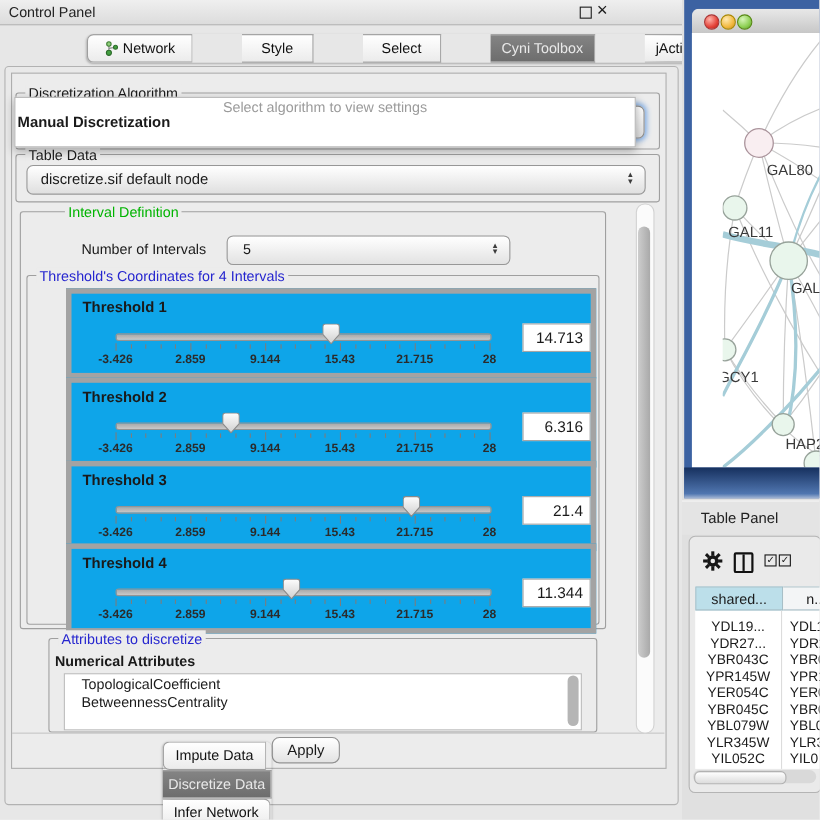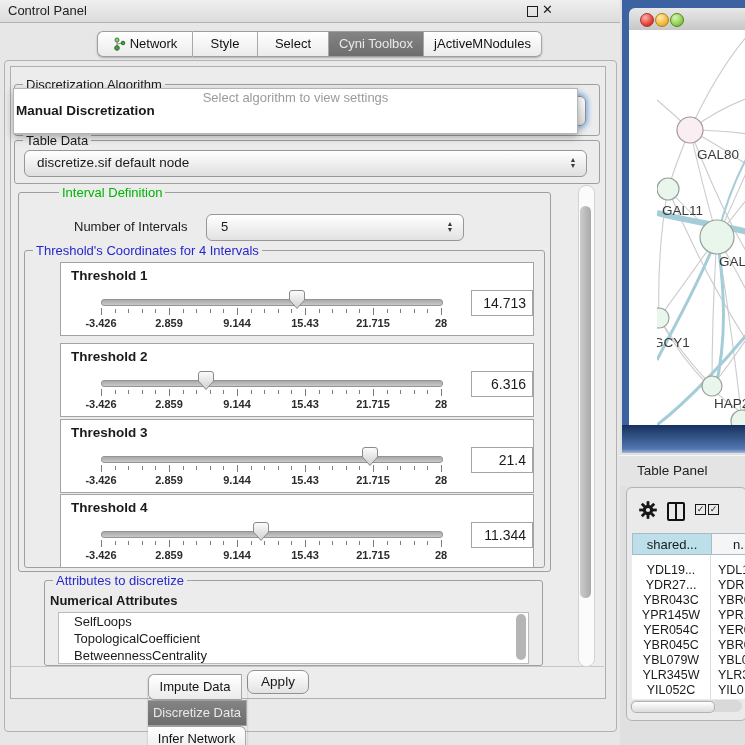--- a/index.html
+++ b/index.html
@@ -12,21 +12,21 @@
   #cp-title{left:8px;top:3px;font-size:13px;color:#222;}
   #float-icon{left:527px;top:6px;width:9px;height:9px;border:1.5px solid #1c1c1c;background:transparent;}
   #close-icon{left:542px;top:2px;font-size:13px;font-weight:bold;color:#1c1c1c;}
   .tabbar{display:flex;box-shadow:0 1px 2px rgba(0,0,0,.25);border-radius:6px;}
   .seg{height:24px;line-height:24px;text-align:center;background:linear-gradient(#ffffff,#ebebeb);
        border-top:1px solid #9e9e9e;border-bottom:1px solid #9e9e9e;border-right:1px solid #a8a8a8;
        font-size:13px;color:#111;white-space:nowrap;overflow:hidden;display:flex;align-items:center;justify-content:center;gap:4px;}
   .seg:first-child{border-left:1px solid #9e9e9e;border-radius:6px 0 0 6px;}
   .seg:last-child{border-radius:0 6px 6px 0;}
   .seg.active{background:linear-gradient(#848484,#6d6d6d);color:#e9e9e9;}
-  #top-tabs{left:97px;top:31px;}
+  #top-tabs{left:79px;top:31px;gap:45px;}
   #bottom-tabs{left:148px;top:674px;flex-direction:column;}
   #outer-panel{left:4px;top:60px;width:611px;height:670px;border:1px solid #b2b2b2;border-radius:4px;background:#e9e9e9;}
   #inner-panel{left:10px;top:66px;width:594px;height:631px;border:1px solid #aeaeae;background:#ececec;}
   .groupbox{border:1px solid #9f9f9f;border-radius:3px;}
   .grouplabel{position:absolute;top:-8px;left:8px;background:#ececec;padding:0 3px;font-size:13px;}
   .lbl-green{color:#00b400;margin-left:32px;}
   .lbl-blue{color:#2626cf;}
   #algo-group{left:14px;top:84px;width:584px;height:50px;}
   #algo-combo{left:22px;top:96px;width:562px;height:28px;border:1px solid #8f8f8f;border-radius:6px;
      background:linear-gradient(#ffffff,#dedede);box-shadow:0 0 5px 2px #85b0e6;}
@@ -42,21 +42,21 @@
      background:linear-gradient(#ffffff,#dfdfdf);}
   #tabledata-combo .val{position:absolute;left:12px;top:4px;font-size:13.5px;}
   #main-scrollbar{left:578px;top:185px;width:15px;height:480px;background:#fbfbfb;border:1px solid #d2d2d2;border-radius:8px;}
   #main-thumb{left:1px;top:20px;width:11px;height:392px;border-radius:6px;background:linear-gradient(90deg,#cdcdcd,#a9a9a9);}
   #interval-group{left:18px;top:192px;width:531px;height:378px;}
   #noi-label{left:74px;top:219px;font-weight:normal;}
   #noi-combo{left:206px;top:214px;width:256px;height:25px;border:1px solid #979797;border-radius:6px;
      background:linear-gradient(#ffffff,#e2e2e2);}
   #noi-combo .val{position:absolute;left:14px;top:4px;}
   #thr-group{left:24px;top:250px;width:519px;height:316px;}
-  .t-row{position:absolute;left:60px;width:472px;height:72px;border:1px solid #a3a3a3;background:#ffffff;}
+  .t-row{position:absolute;left:60px;width:472px;height:72px;border:5px solid #a3a3a3;background:#0ea5e9;}
   .t-name{position:absolute;left:10px;top:5px;font-weight:bold;font-size:13.5px;}
   .t-track{position:absolute;left:40px;top:36px;width:340px;height:5px;border-radius:3px;
      background:linear-gradient(#a8a8a8,#c9c9c9);border:1px solid #949494;}
   .t-thumb{position:absolute;top:27px;width:16px;height:19px;}
   .tick{position:absolute;top:45px;width:1px;background:#7d7d7d;}
   .tick.major{height:7px;}
   .tick.minor{height:4px;top:46px;}
   .tick-lab{position:absolute;top:54px;width:60px;margin-left:-30px;text-align:center;
      font-size:11px;font-weight:bold;color:#2b2b2b;}
   .t-valuebox{position:absolute;left:410px;top:27px;width:54px;height:24px;background:#ffffff;
@@ -364,21 +364,20 @@
       </svg>
       <div class="t-valuebox">11.344</div>
     </div>
   </div>
 
 <div class="abs groupbox" id="attr-group">
   <span class="grouplabel lbl-blue">Attributes to discretize</span>
 </div>
 <div class="abs" id="attr-sub">Numerical Attributes</div>
 <div class="abs" id="attr-list">
-    <div class="attr-item">SelfLoops</div>
     <div class="attr-item">TopologicalCoefficient</div>
     <div class="attr-item">BetweennessCentrality</div>
   </div>
 <div class="abs" id="attr-scrollbar"></div>
 
 <div class="abs" id="sep-line"></div>
 <div class="abs" id="apply-btn">Apply</div>
 <div class="abs tabbar" id="bottom-tabs">
     <div class="seg" style="width: 92px;">
       <span>Impute Data</span>

